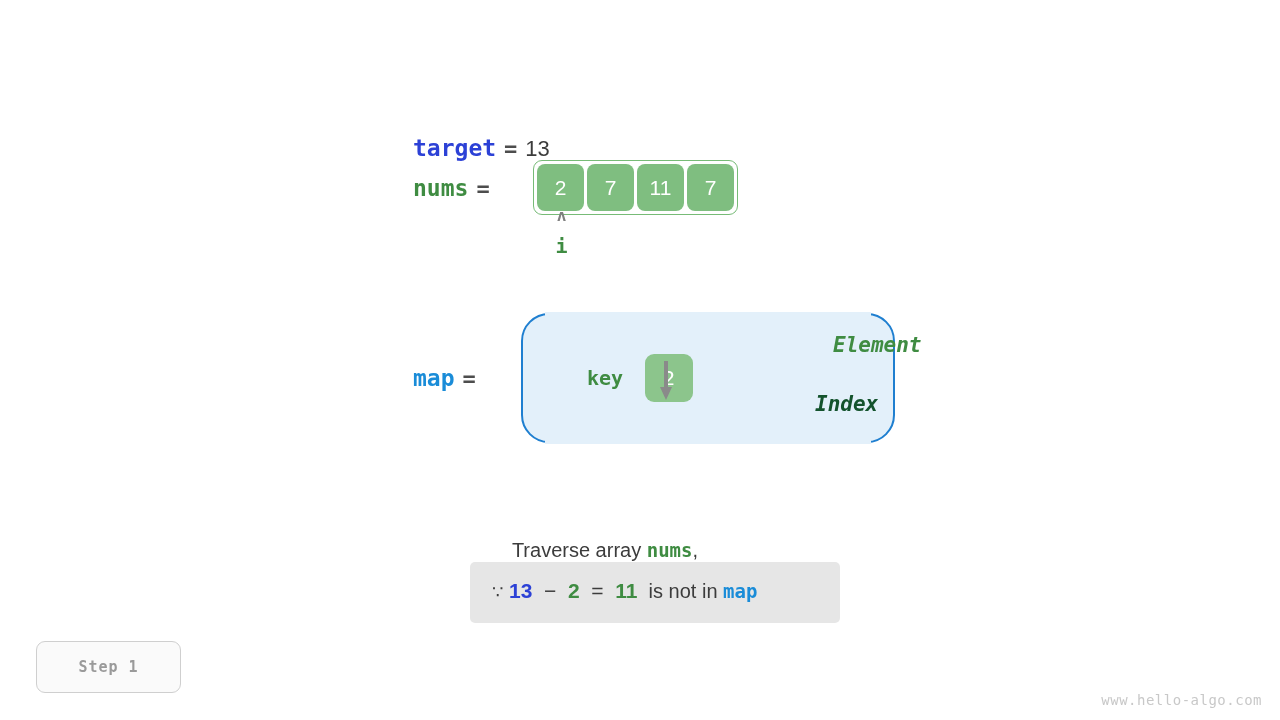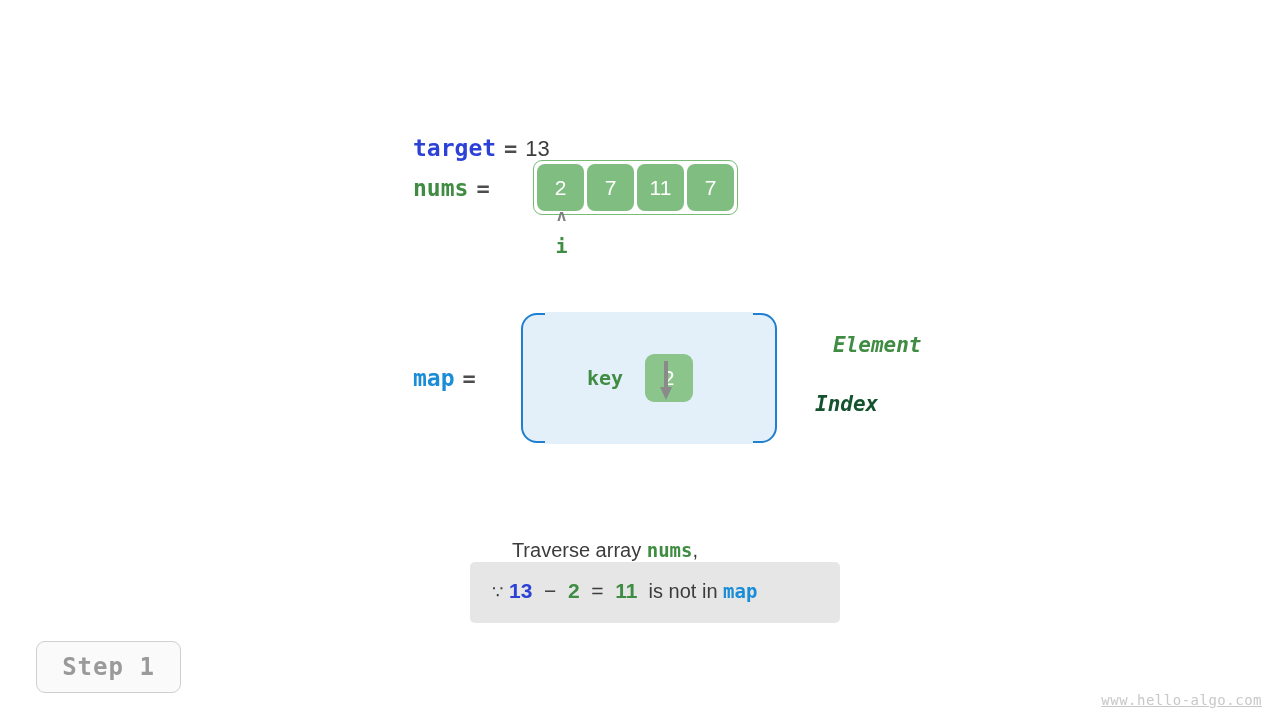--- a/index.html
+++ b/index.html
@@ -122,25 +122,25 @@
     align-items: center;
   }
   #map-label-wrap {
     display: flex;
     align-items: baseline;
     width: 108px;
     white-space: pre;
   }
   #map-box {
     position: relative;
-    width: 256px;
+    width: 374px;
     height: 130px;
     background: #e3f0fa;
     border: 2.2px solid #1f7fd0;
-    border-radius: 16px;
+    border-radius: 28px;
     box-sizing: border-box;
     display: flex;
     flex-direction: column;
     justify-content: center;
   }
   
   #map-box::before, #map-box::after {
     content: "";
     position: absolute;
     left: 22px;
@@ -254,37 +254,36 @@
     top: 641px;
     width: 145px;
     height: 52px;
     border: 1.5px solid #cfcfcf;
     border-radius: 9px;
     background: #fafafa;
     display: flex;
     align-items: center;
     justify-content: center;
     font-family: "DejaVu Sans Mono", monospace;
-    font-size: 24px;
+    font-size: 15px;
     font-weight: bold;
     color: #9a9a9a;
     letter-spacing: 1px;
     box-sizing: border-box;
   }
 
   
   #watermark {
     position: absolute;
     right: 18px;
     bottom: 12px;
     font-family: "DejaVu Sans Mono", monospace;
     font-size: 14px;
     color: #c8c8c8;
     letter-spacing: 0.5px;
-    text-decoration: underline;
   }
 </style>
 </head>
 <body>
 
 <div class="stage">
 
   <div id="target-row">
     <span class="var-name c-target">target</span>
     <span class="eq">=</span>

